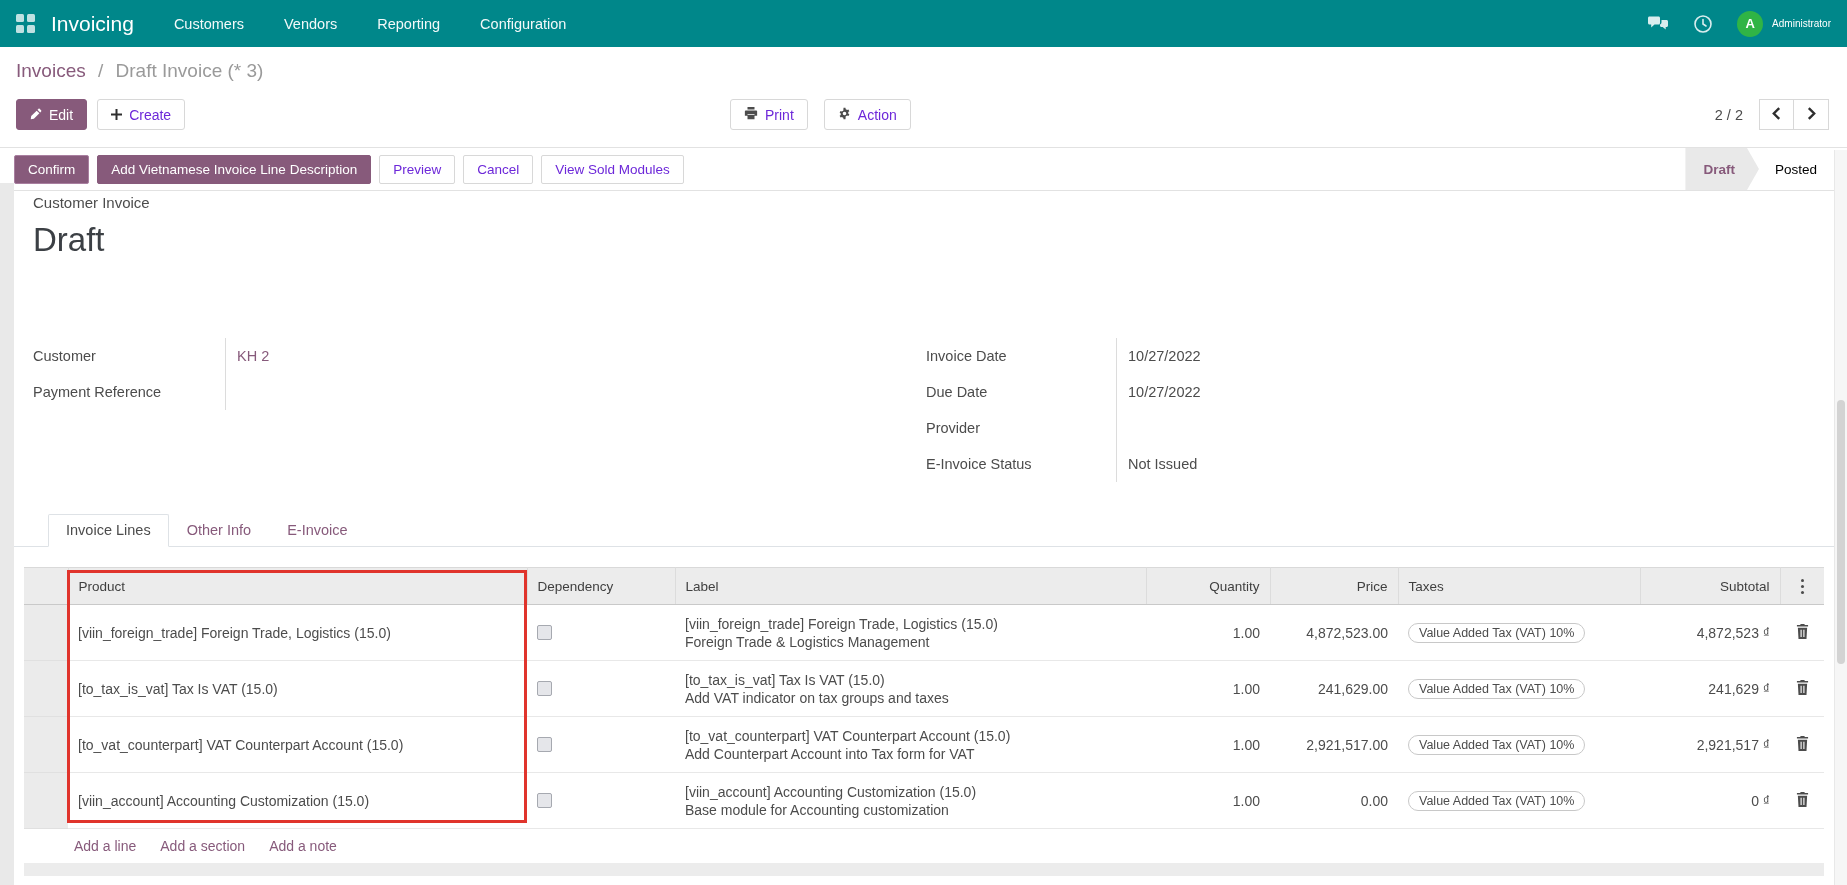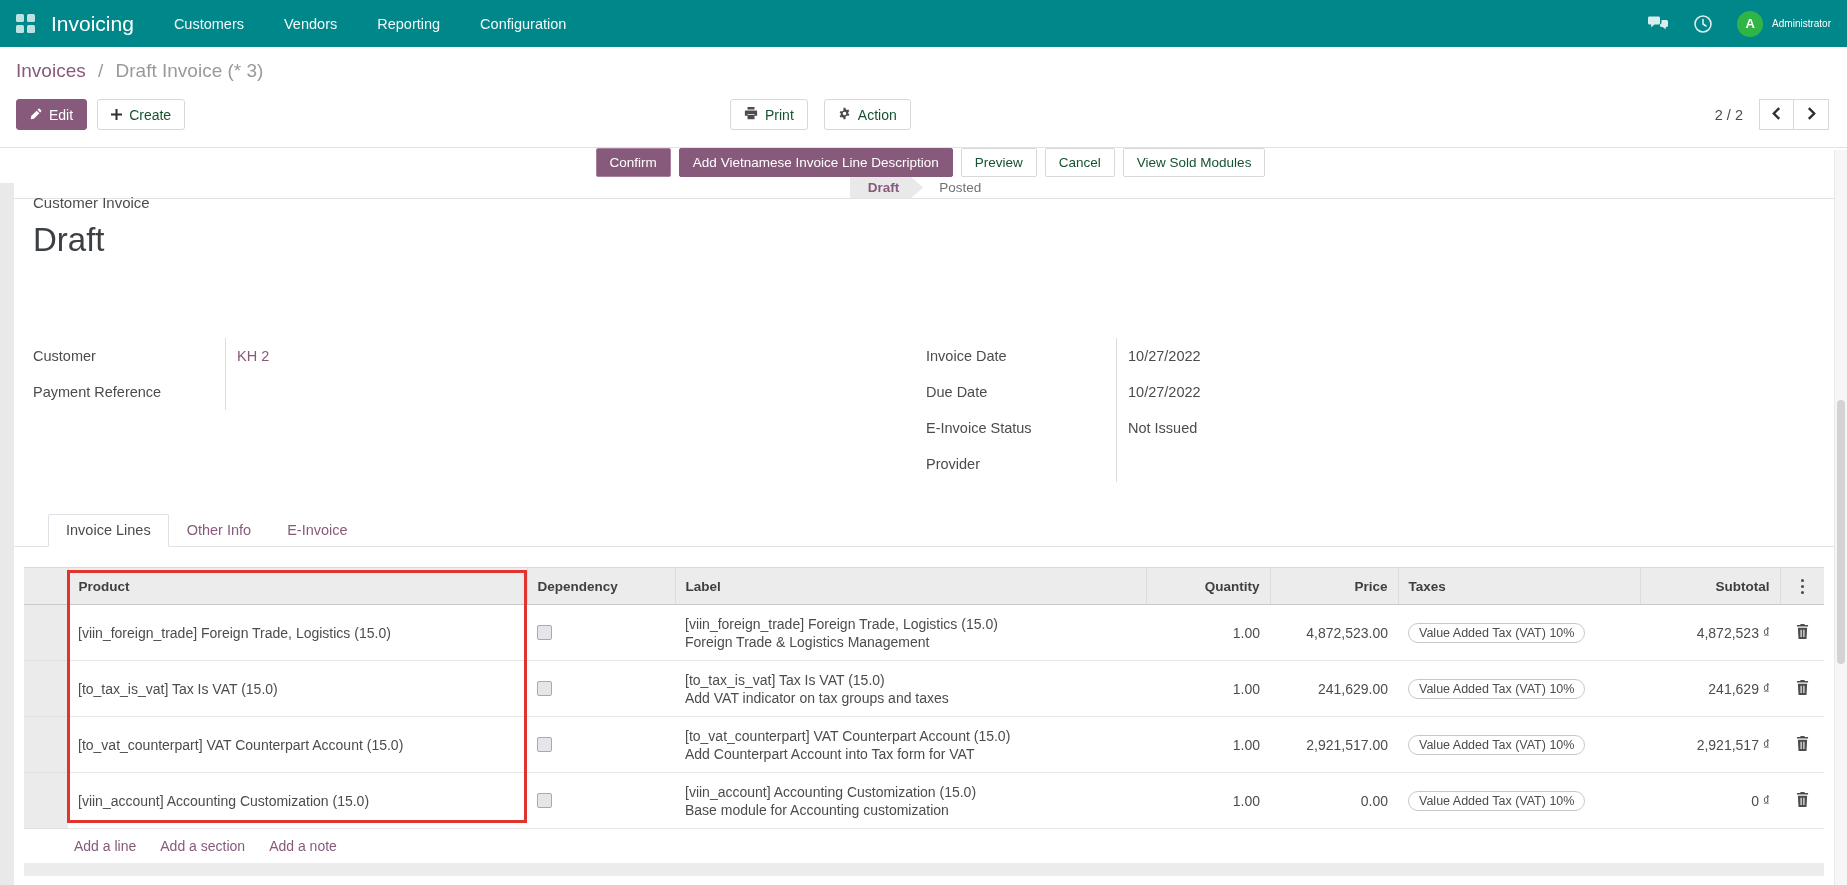--- a/index.html
+++ b/index.html
@@ -19,38 +19,38 @@
   .avatar { width:26px; height:26px; border-radius:50%; display:flex; align-items:center; justify-content:center; font-size:13px; font-weight:700; color:#fff; }
   .user-wrap { display:flex; align-items:center; gap:9px; cursor:pointer; }
   .user-name { font-size:10px; }
 
   
   .cpanel { position:absolute; left:0; top:47px; right:0; height:100px; background:#fff; }
   .breadcrumb { position:absolute; left:16px; top:13px; font-size:19px; }
   .bc-parent { color:#875a7b; cursor:pointer; }
   .bc-sep, .bc-current { color:#9a9a9a; }
   .bc-sep { margin:0 7px; }
-  .btn { height:31px; display:inline-flex; align-items:center; gap:7px; padding:0 13px; font-size:14px; border-radius:3px; border:1px solid transparent; background:#fff; color:#14532d; cursor:pointer; font-family:inherit; }
+  .btn { height:31px; display:inline-flex; align-items:center; gap:7px; padding:0 13px; font-size:14px; border-radius:3px; border:1px solid transparent; background:#fff; color:#6d28d9; cursor:pointer; font-family:inherit; }
   .btn-primary { background:#875a7b; border-color:#875a7b; color:#fff; }
   .btn-outline { border-color:#d8d8d8; }
   .cp-left { position:absolute; left:16px; top:52px; display:flex; gap:10px; }
   .cp-center { position:absolute; left:730px; top:52px; display:flex; gap:16px; }
   .cp-right { position:absolute; right:18px; top:52px; display:flex; align-items:center; gap:16px; }
   .pager-value { font-size:14.5px; color:#4c4c4c; }
   .pager-btns { display:flex; }
   .pager-btn { width:35px; height:31px; border:1px solid #d8d8d8; background:#fff; display:flex; align-items:center; justify-content:center; cursor:pointer; }
   .pager-btn + .pager-btn { border-left:none; }
 
   
-  .statusbar { position:absolute; left:0; top:147px; right:0; height:52px; background:#fff; border-top:1px solid #e2e2e2; border-bottom:1px solid #e2e2e2; display:flex; align-items:center; justify-content:space-between; padding-left:14px;flex-direction:column; }
+  .statusbar { position:absolute; left:0; top:147px; right:0; height:44px; background:#fff; border-top:1px solid #e2e2e2; border-bottom:1px solid #e2e2e2; display:flex; align-items:center; justify-content:space-between; padding-left:14px; }
   .sb-left { display:flex; gap:8px; align-items:center; }
   .sb-btn { height:29px; font-size:13.5px; border-radius:2px; }
   .sb-states { display:flex; align-items:stretch; height:100%; margin-right:14px; }
   .state-active { background:#e9e9e9; color:#875a7b; font-weight:700; font-size:13.5px; display:flex; align-items:center; padding:0 24px 0 18px; clip-path:polygon(0 0, calc(100% - 12px) 0, 100% 50%, calc(100% - 12px) 100%, 0 100%); cursor:pointer; }
-  .state-inactive { color:#737373; font-size:13.5px; display:flex; align-items:center; padding:0 16px 0 16px; cursor:pointer; }
+  .state-inactive { color:#000000; font-size:13.5px; display:flex; align-items:center; padding:0 16px 0 16px; cursor:pointer; }
 
   
   .left-gutter { position:absolute; left:0; top:183px; width:14px; bottom:0; background:#e9e9e9; }
   .doc-type { position:absolute; left:33px; top:194px; font-size:15px; color:#4c4c4c; }
   .doc-title { position:absolute; left:33px; top:221px; font-size:33px; font-weight:500; color:#3c4045; }
 
   .fields { position:absolute; top:338px; }
   .fields-left { left:33px; }
   .fields-right { left:926px; }
   .frow { display:flex; height:36px; align-items:center; }
@@ -64,21 +64,21 @@
 
   
   .tabs { position:absolute; left:14px; right:13px; top:513px; height:34px; border-bottom:1px solid #dee2e6; display:flex; padding-left:34px; align-items:flex-end; }
   .tab { padding:7px 17px 8px; font-size:14.5px; color:#875a7b; cursor:pointer; margin-bottom:-1px; border:1px solid transparent; }
   .tab.active { background:#fff; color:#4c4c4c; border-color:#dee2e6; border-bottom-color:#fff; border-radius:2px 2px 0 0; }
 
   
   .table-zone { position:absolute; left:24px; top:567px; width:1800px; }
   table.lines { width:1800px; border-collapse:collapse; table-layout:fixed; }
   col.c-handle { background:#ebebeb; }
-  .lines th { background:#ececec; height:37px; font-size:13.5px; font-weight:700; color:#3f3f3f; text-align:left; padding:0 10px; border-top:1px solid #d9d9d9; border-bottom:1px solid #c9c9c9; border-right:1px solid #dcdcdc; }
+  .lines th { background:#ececec; height:37px; font-size:13.5px; font-weight:400; color:#3f3f3f; text-align:left; padding:0 10px; border-top:1px solid #d9d9d9; border-bottom:1px solid #c9c9c9; border-right:1px solid #dcdcdc; }
   .lines th:last-child { border-right:none; }
   .lines th.num { text-align:right; }
   .lines td { height:56px; font-size:14px; color:#4c4c4c; padding:0 10px; border-bottom:1px solid #e8e8e8; vertical-align:middle; background:#fff; }
   .lines td.c-h { background:#ebebeb; border-bottom-color:#e0e0e0; }
   .lines td.num { text-align:right; }
   .label2 { margin-top:2px; }
   .checkbox { width:15px; height:15px; border:1px solid #a6a9b0; background:#e5e6ea; border-radius:2px; cursor:pointer; }
   .tax-pill { display:inline-block; border:1px solid #c8c8c8; border-radius:11px; padding:2px 10px; font-size:12.5px; color:#4c4c4c; background:#fff; }
   .trash-btn { background:none; border:none; cursor:pointer; display:flex; align-items:center; justify-content:center; width:100%; }
   .vdots { width:3px; height:3px; background:#4c4c4c; border-radius:50%; box-shadow:0 6px 0 #4c4c4c, 0 12px 0 #4c4c4c; margin:-12px auto 0; cursor:pointer; }
@@ -217,26 +217,26 @@
   <div class="fields fields-right">
     <div class="frow">
       <span class="flabel">Invoice Date</span>
       <span class="fvalue">10/27/2022</span>
     </div>
     <div class="frow">
       <span class="flabel">Due Date</span>
       <span class="fvalue">10/27/2022</span>
     </div>
     <div class="frow">
+      <span class="flabel">Provider</span>
+      <span class="fvalue"></span>
+    </div>
+    <div class="frow">
       <span class="flabel">E-Invoice Status</span>
       <span class="fvalue">Not Issued</span>
-    </div>
-    <div class="frow">
-      <span class="flabel">Provider</span>
-      <span class="fvalue"></span>
     </div>
   </div>
 
   <div class="tabs">
     <div class="tab active">Invoice Lines</div>
     <div class="tab">Other Info</div>
     <div class="tab">E-Invoice</div>
   </div>
 
   <div class="table-zone">

